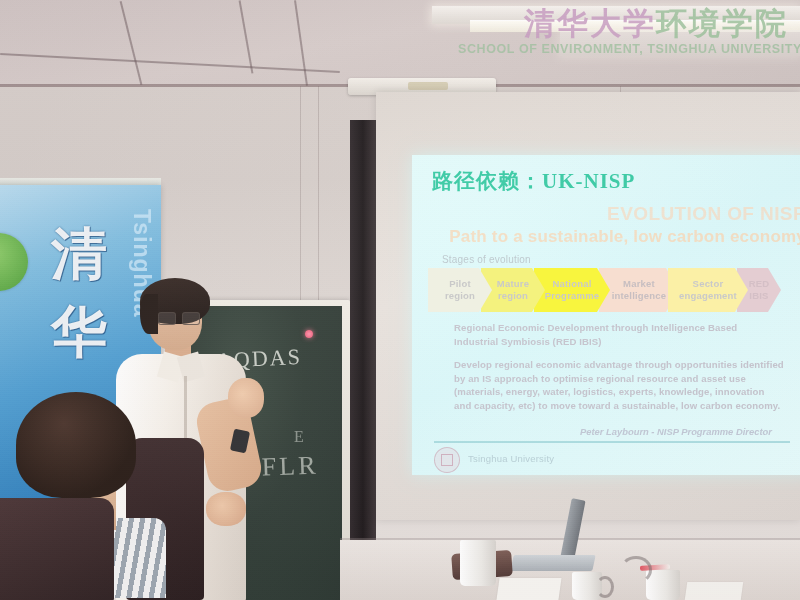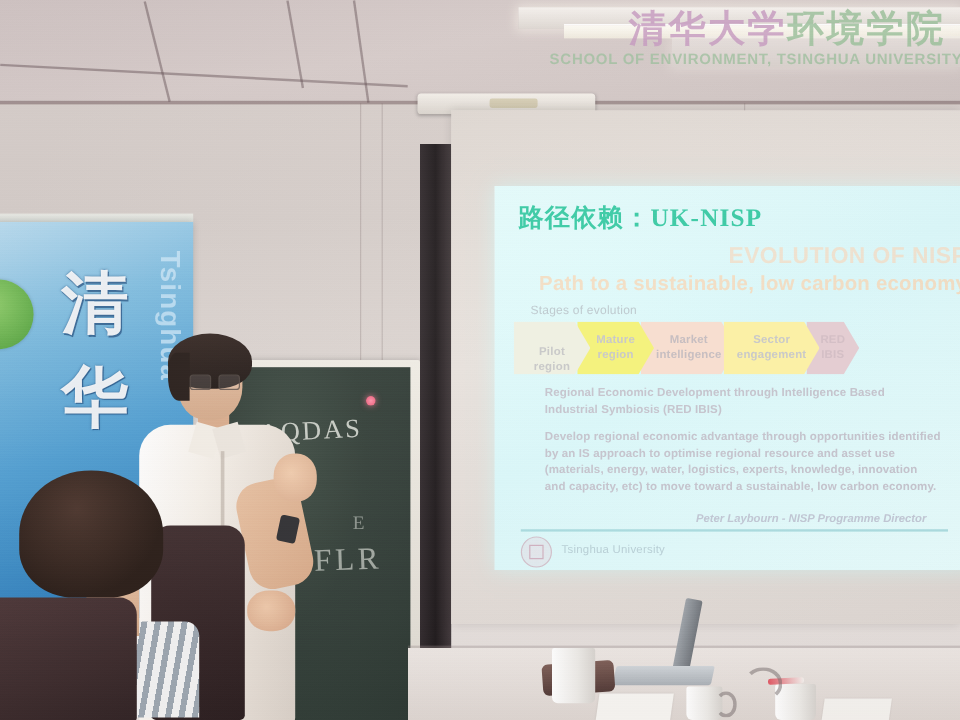--- a/index.html
+++ b/index.html
@@ -401,25 +401,28 @@
   </div>
   <div class="screen"></div>
 
   <div class="slide">
     <div class="slide-title-cn">路径依赖：UK-NISP</div>
     <div class="slide-h1">EVOLUTION OF NISP</div>
     <div class="slide-h2">Path to a sustainable, low carbon economy</div>
     <div class="slide-stages-label">Stages of evolution</div>
 
     <div class="chev-row" id="chev-row">
-        <div class="chev" style="background: rgb(239, 240, 226); width: 64px; z-index: 10; align-items: flex-end;">
+        <div class="chev" style="background: rgb(239, 240, 226); width: 64px; z-index: 10;">
           <span>Pilot<br>region</span>
         </div>
         <div class="chev" style="background: rgb(244, 242, 126); width: 64px; z-index: 9;">
           <span>Mature<br>region</span>
+        </div>
+        <div class="chev" style="background: rgb(248, 245, 62); width: 76px; z-index: 8;">
+          <span>National<br>Programme</span>
         </div>
         <div class="chev" style="background: rgb(247, 222, 208); width: 80px; z-index: 6;">
           <span style="color: rgba(190, 185, 190, 0.85);">Market<br>intelligence</span>
         </div>
         <div class="chev" style="background: rgb(251, 240, 166); width: 80px; z-index: 7;">
           <span>Sector<br>engagement</span>
         </div>
         <div class="chev" style="background: rgb(228, 205, 210); width: 44px; z-index: 5;">
           <span style="color: rgba(205, 185, 192, 0.7);">RED<br>IBIS</span>
         </div>

